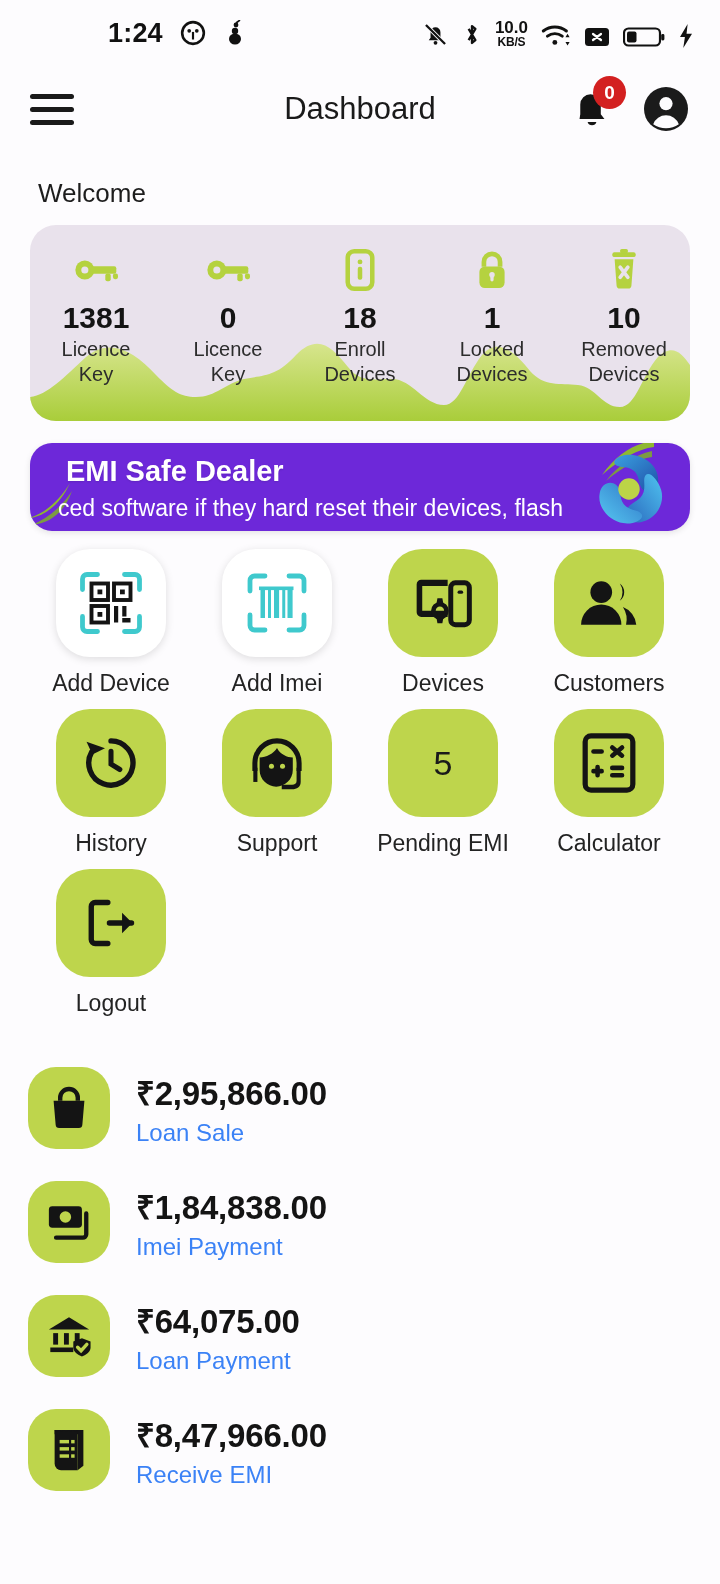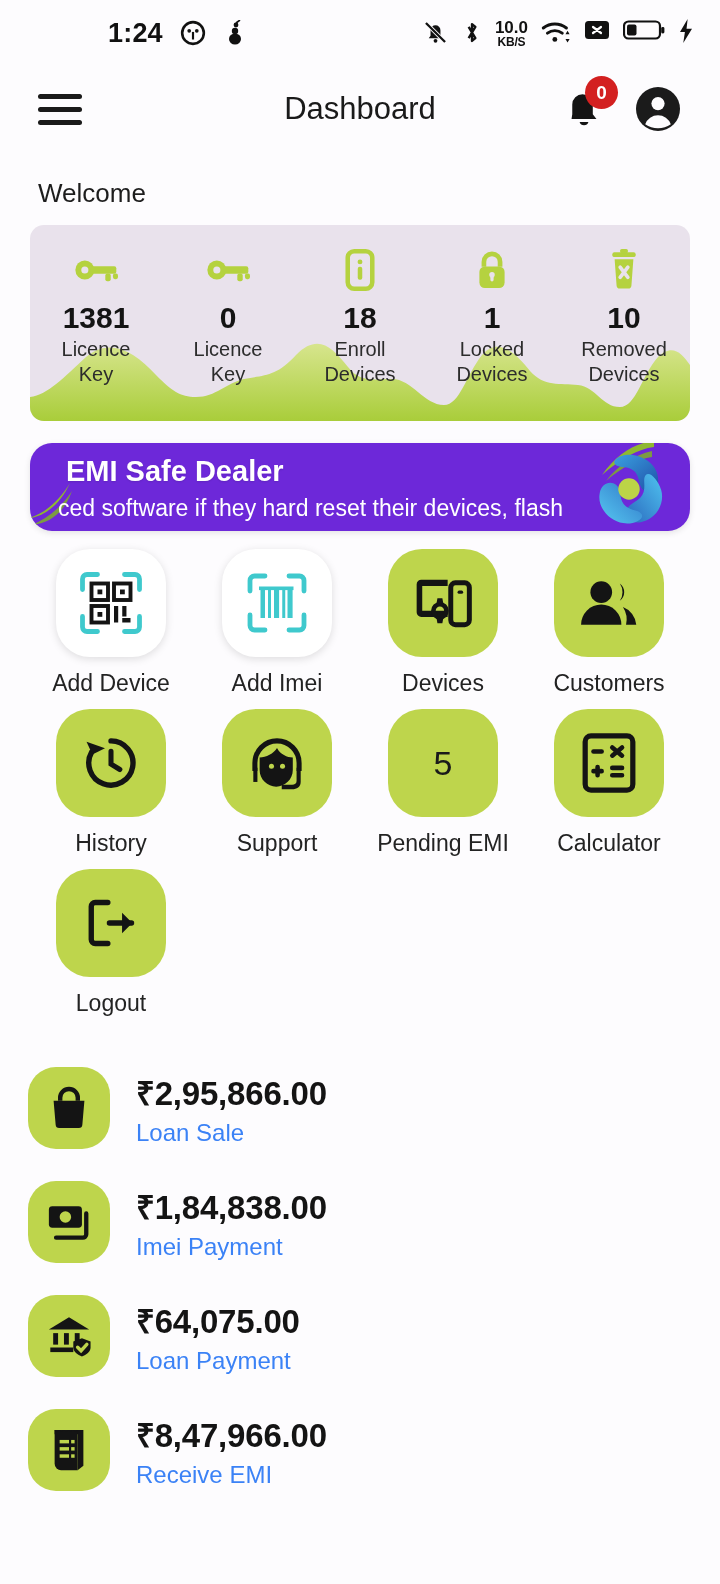--- a/index.html
+++ b/index.html
@@ -12,30 +12,30 @@
   }
   .phone{ position:relative; width:720px; height:1584px; background:#fdfcfe; }
 
   
   .statusbar{
     height:66px; display:flex; align-items:center;
     padding:0 26px 0 108px; justify-content:space-between;
   }
   .sb-left{ display:flex; align-items:center; gap:17px; }
   .sb-time{ font-size:27px; font-weight:700; color:#111; letter-spacing:.2px; }
-  .sb-right{ display:flex; align-items:flex-start; gap:13px; }
+  .sb-right{ display:flex; align-items:flex-end; gap:13px; }
   .sb-ico{ display:block; }
   .netspeed{ display:flex; flex-direction:column; align-items:center; line-height:1; }
   .netspeed .n1{ font-size:17px; font-weight:700; color:#111; }
   .netspeed .n2{ font-size:12px; font-weight:700; color:#111; letter-spacing:-.2px; }
 
   
   .appbar{
     height:86px; display:flex; align-items:center;
-    padding:0 38px; position:relative;
+    padding:0 30px; position:relative;
   }
   .hamburger{ width:44px; display:flex; flex-direction:column; gap:8px; cursor:pointer; }
   .hamburger i{ display:block; height:5px; background:#1a1a1a; border-radius:3px; }
   .appbar-title{
     position:absolute; left:0; right:0; text-align:center;
     font-size:31px; color:#1a1a1a; font-weight:400; pointer-events:none;
   }
   .appbar-right{ margin-left:auto; display:flex; align-items:center; gap:28px; }
   .bell-wrap{ position:relative; width:44px; height:46px; cursor:pointer; }
   .badge{
@@ -44,21 +44,21 @@
     background:#d32020; color:#fff; font-size:19px; font-weight:600;
     display:flex; align-items:center; justify-content:center;
   }
 
   
   .welcome{ margin:26px 0 0 38px; font-size:26px; color:#1d1d1d; }
 
   
   .stats-card{
     position:relative; margin:16px 30px 0 30px; height:196px;
-    background:#e9e2ec; border-radius:14px; overflow:hidden;
+    background:#e9e2ec; border-radius:26px; overflow:hidden;
   }
   .stats-row{
     position:relative; z-index:3; display:flex; padding-top:22px;
   }
   .stat{ flex:1; display:flex; flex-direction:column; align-items:center; gap:2px; }
   .stat-ico{ height:46px; display:flex; align-items:center; justify-content:center; }
   .stat-val{ font-size:30px; font-weight:600; color:#141414; margin-top:6px; }
   .stat-lbl{ font-size:20px; color:#2c2c2c; line-height:1.25; text-align:center; }
   .wave{ position:absolute; left:0; right:0; bottom:0; height:96px; z-index:1; }
 

